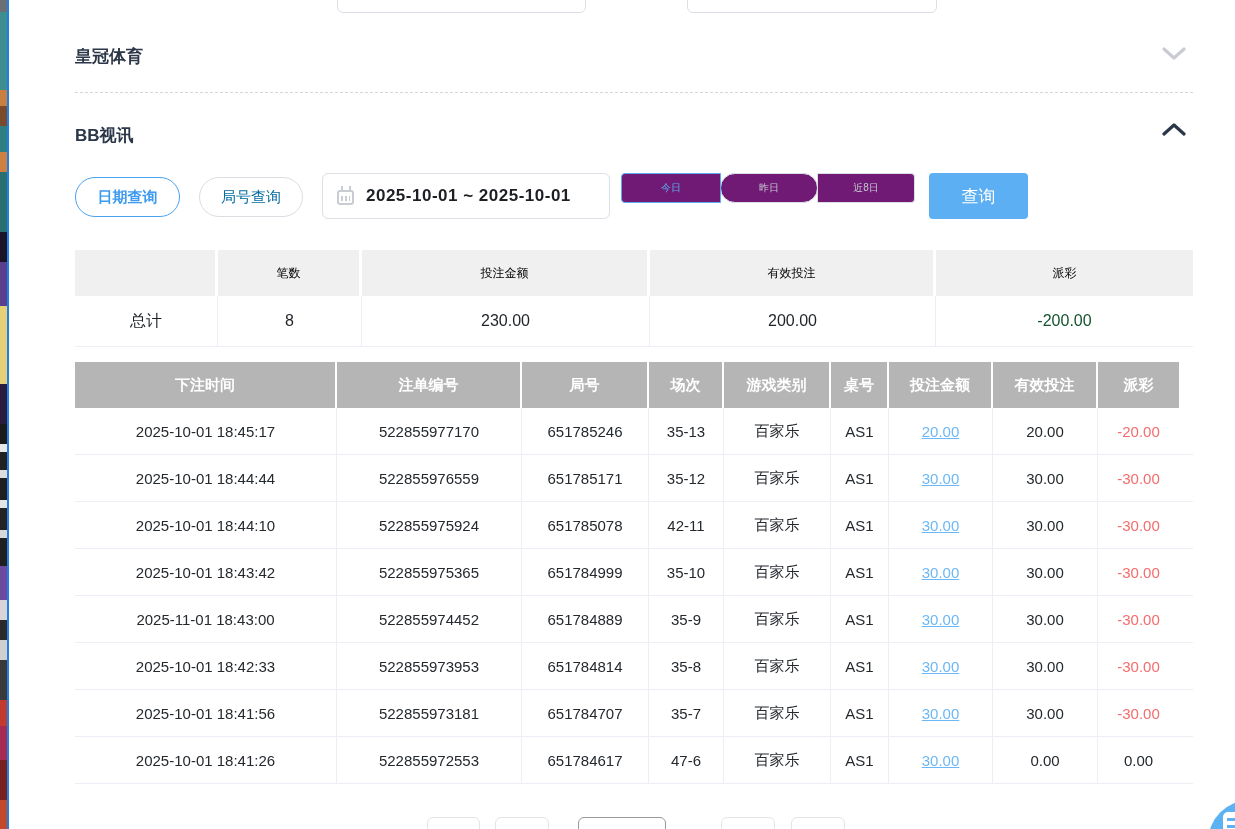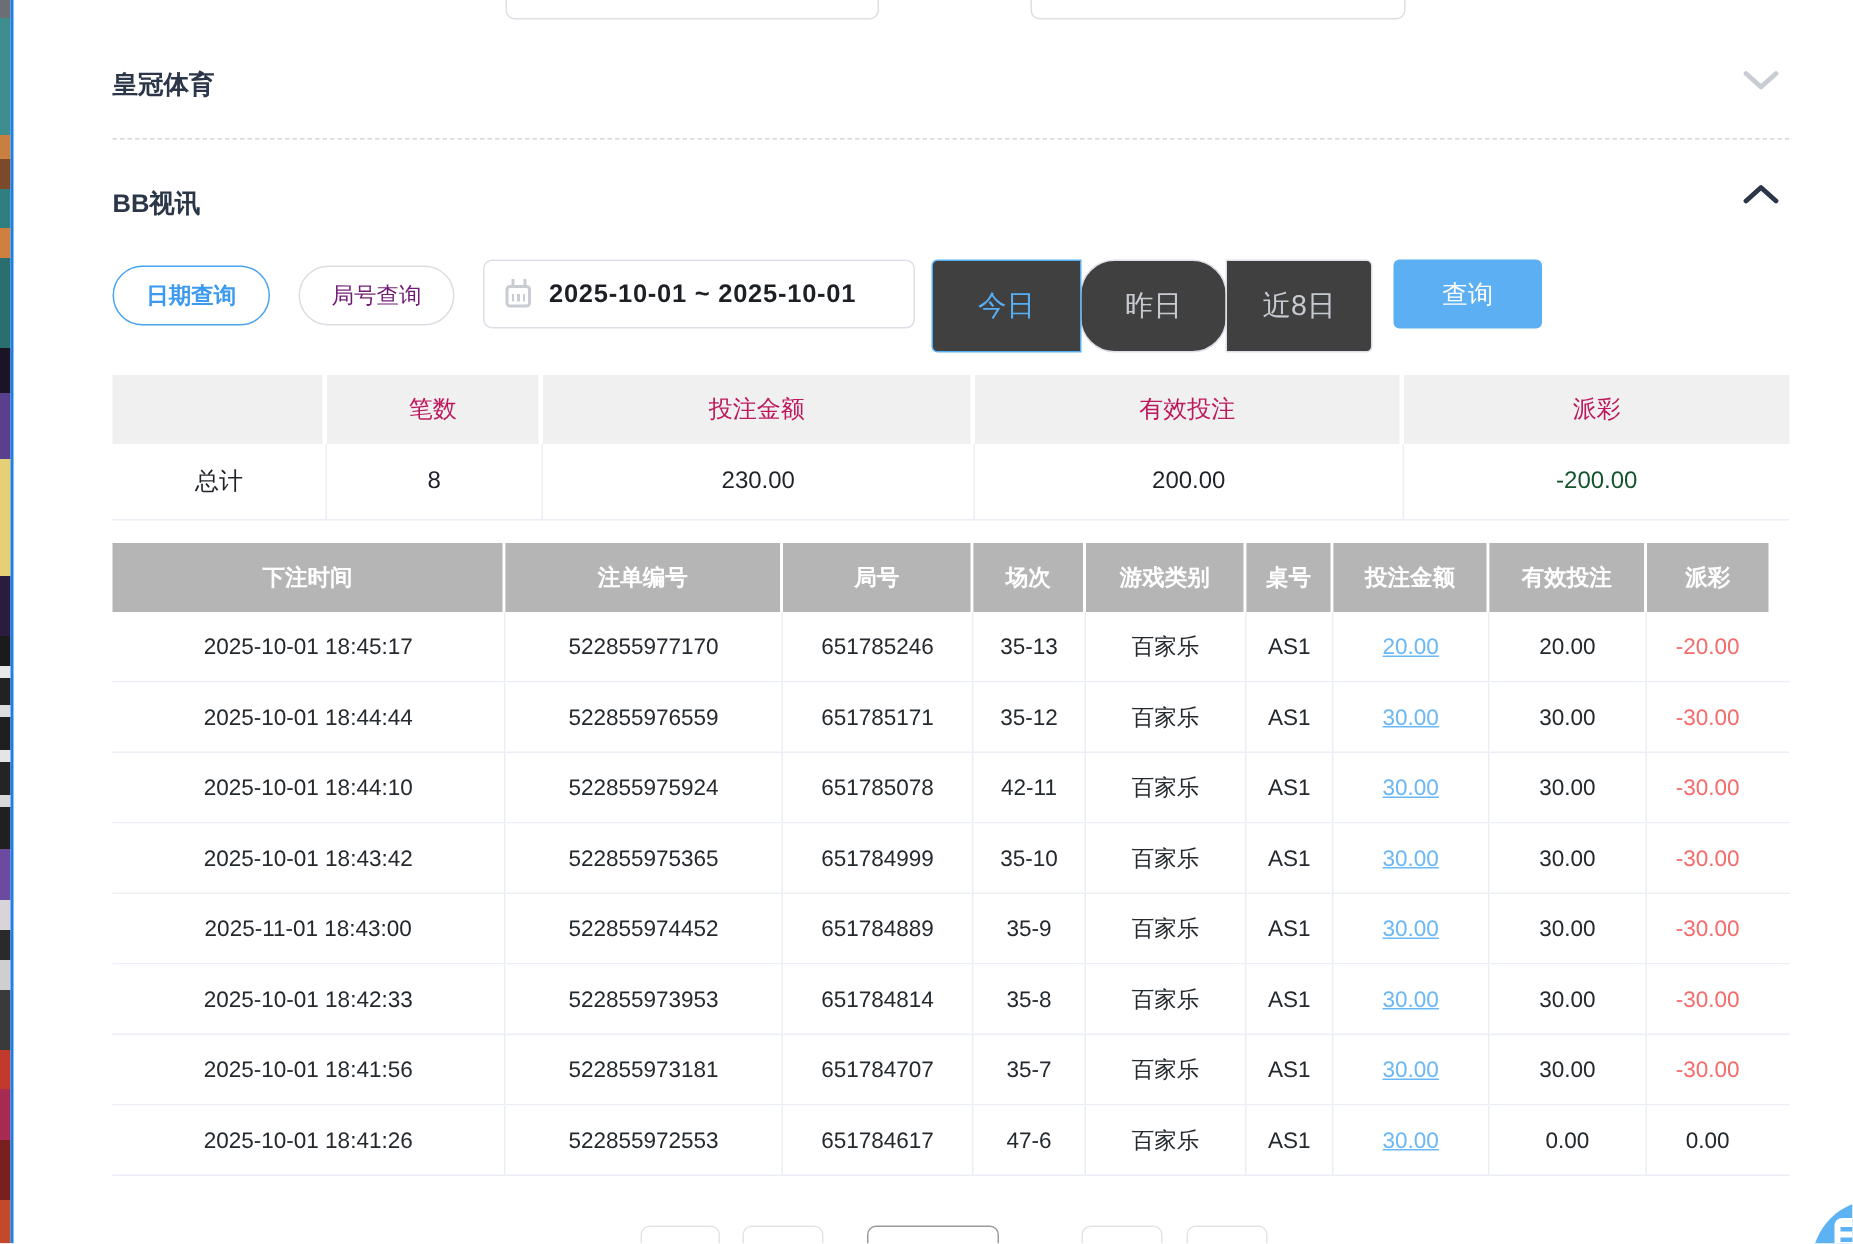--- a/index.html
+++ b/index.html
@@ -32,46 +32,46 @@
   .t-bb { top:124px; }
   .chev { position:absolute; left:1162px; width:24px; height:15px; cursor:pointer; }
   .chev-down { top:46px; }
   .chev-up { top:122px; }
   .dash-divider { position:absolute; left:75px; top:92px; width:1118px; border-top:1px dashed #d6d6d6; }
 
   
   .pill { position:absolute; top:177px; height:40px; border-radius:20px; background:#fff;
     font-size:15px; font-weight:bold; display:flex; align-items:center; justify-content:center; cursor:pointer; }
   .pill-active { left:75px; width:105px; border:1px solid #4aa3f0; color:#3d9bef; }
-  .pill-plain  { left:199px; width:104px; border:1px solid #dadde2; color:#701a75; font-weight:normal; }
+  .pill-plain  { left:199px; width:104px; border:1px solid #dadde2; color:#0369a1; font-weight:normal; }
 
   .date-input { position:absolute; left:322px; top:173px; width:288px; height:46px; border:1px solid #dcdfe6;
     border-radius:6px; background:#fff; display:flex; align-items:center; padding:0 14px; cursor:pointer; }
   .date-text { font-size:17px; font-weight:600; color:#1c1f23; letter-spacing:.5px; }
   .cal-icon { width:17px; height:15px; border:2px solid #c9ccd2; border-radius:3px; position:relative; margin-right:12px; margin-top:2px; flex:none; }
   .cal-icon::before { content:''; position:absolute; top:-6px; left:2px; width:2px; height:4px; background:#c9ccd2; box-shadow:8px 0 #c9ccd2; }
   .cal-icon::after { content:''; position:absolute; left:2px; top:4px; width:9px; height:5px;
     background:repeating-linear-gradient(to right,#c9ccd2 0 2px,transparent 2px 4px); }
 
   .btn-group { position:absolute; left:621px; top:173px; height:46px; display:flex; }
-  .g-btn { height:62px; background:#404040; border:1px solid #dcdfe6; color:#c6cad1; font-size:19px;
+  .g-btn { height:30px; background:#701a75; border:1px solid #dcdfe6; color:#c6cad1; font-size:10px;
     display:flex; align-items:center; justify-content:center; cursor:pointer; margin-left:-1px; }
   .g-btn:first-child { margin-left:0; border-radius:4px 0 0 4px; }
   .g-btn:last-child { border-radius:0 4px 4px 0; }
   .g-btn.active { border-color:#58aef2; color:#58aef2; z-index:1; }
   .g-today { width:100px; } .g-yest { width:98px;border-radius:23px; } .g-last8 { width:98px; }
 
   .search-btn { position:absolute; left:929px; top:173px; width:99px; height:46px; background:#5caff2;
     border:none; border-radius:4px; color:#fff; font-size:17px; cursor:pointer; font-family:inherit; }
 
   
   .summary { position:absolute; left:75px; top:250px; width:1118px; }
   .sum-head { display:flex; height:46px; }
   .sum-head .s-cell { background:#f0f0f0; border-right:3px solid #fff; display:flex; align-items:center;
-    justify-content:center; font-size:16px; color:#be185d; }
+    justify-content:center; font-size:12px; color:#000000; }
   .sum-head .s-cell:last-child { border-right:none; }
   .sum-body { display:flex; height:51px; border-bottom:1px solid #ebeef5; }
   .sum-body .s-cell { border-right:1px solid #ebeef5; display:flex; align-items:center; justify-content:center;
     font-size:16px; font-weight:400; color:#1f2329; }
   .sum-body .s-cell:last-child { border-right:none; }
   .s0{width:143px;} .s1{width:144px;} .s2{width:288px;} .s3{width:286px;} .s4{width:257px;}
 
   
   .bet-table { position:absolute; left:75px; top:362px; width:1118px; }
   .t-head { display:flex; height:46px; }

